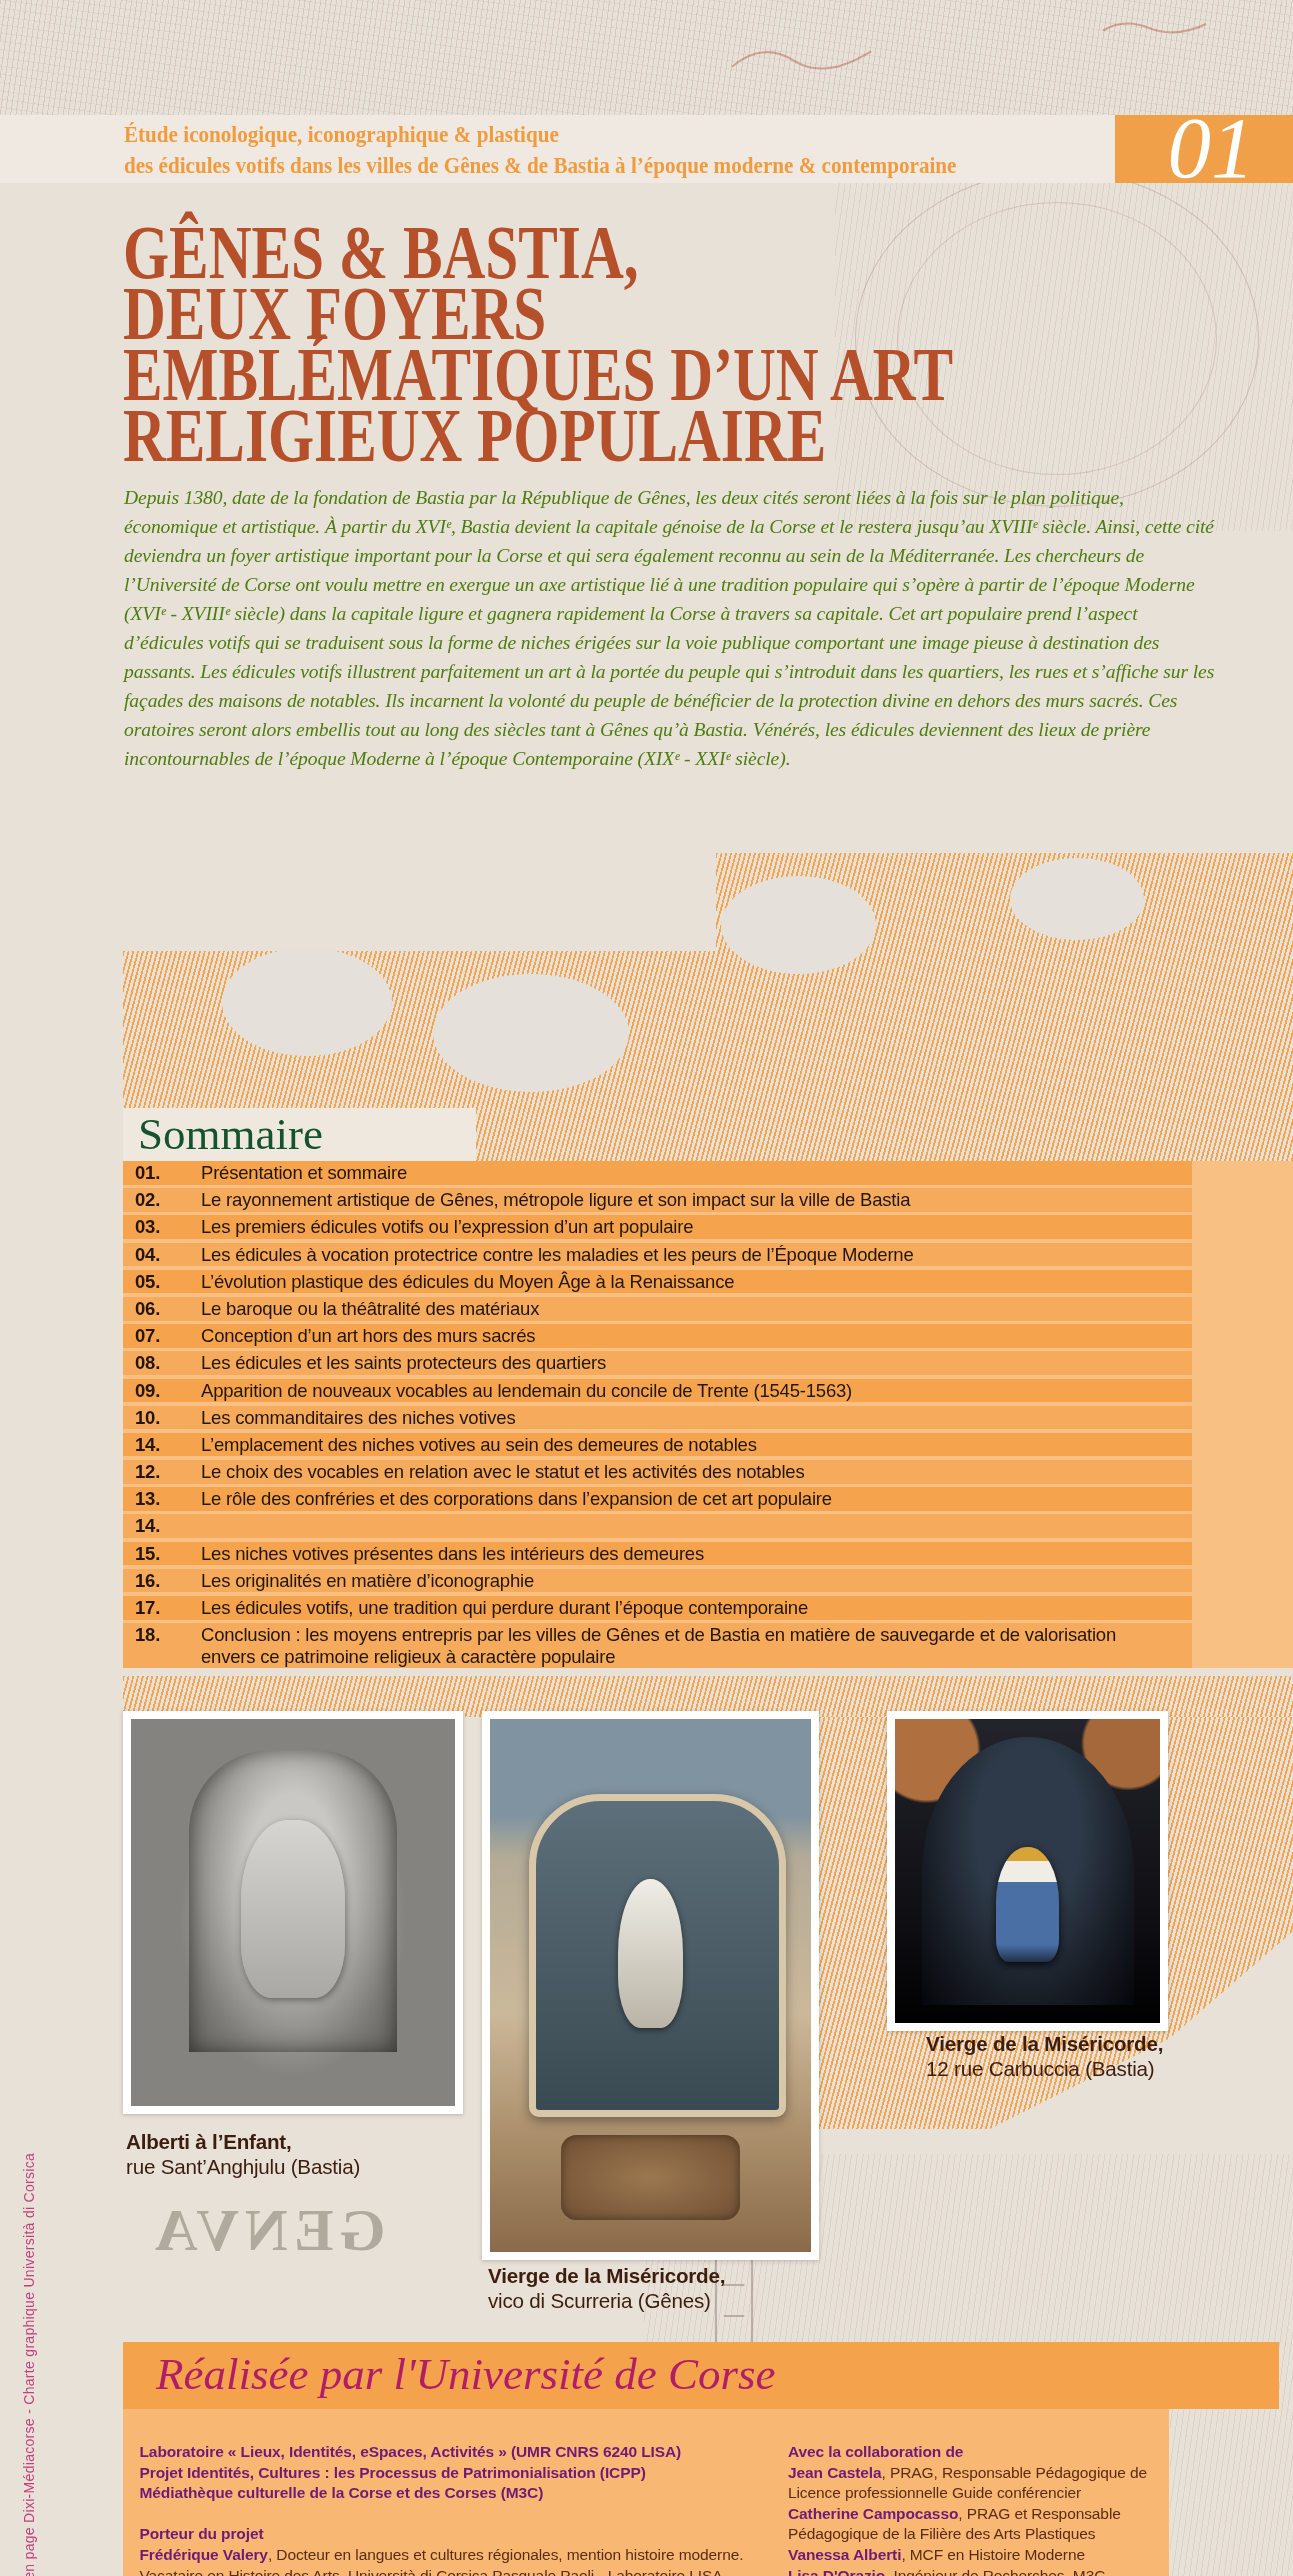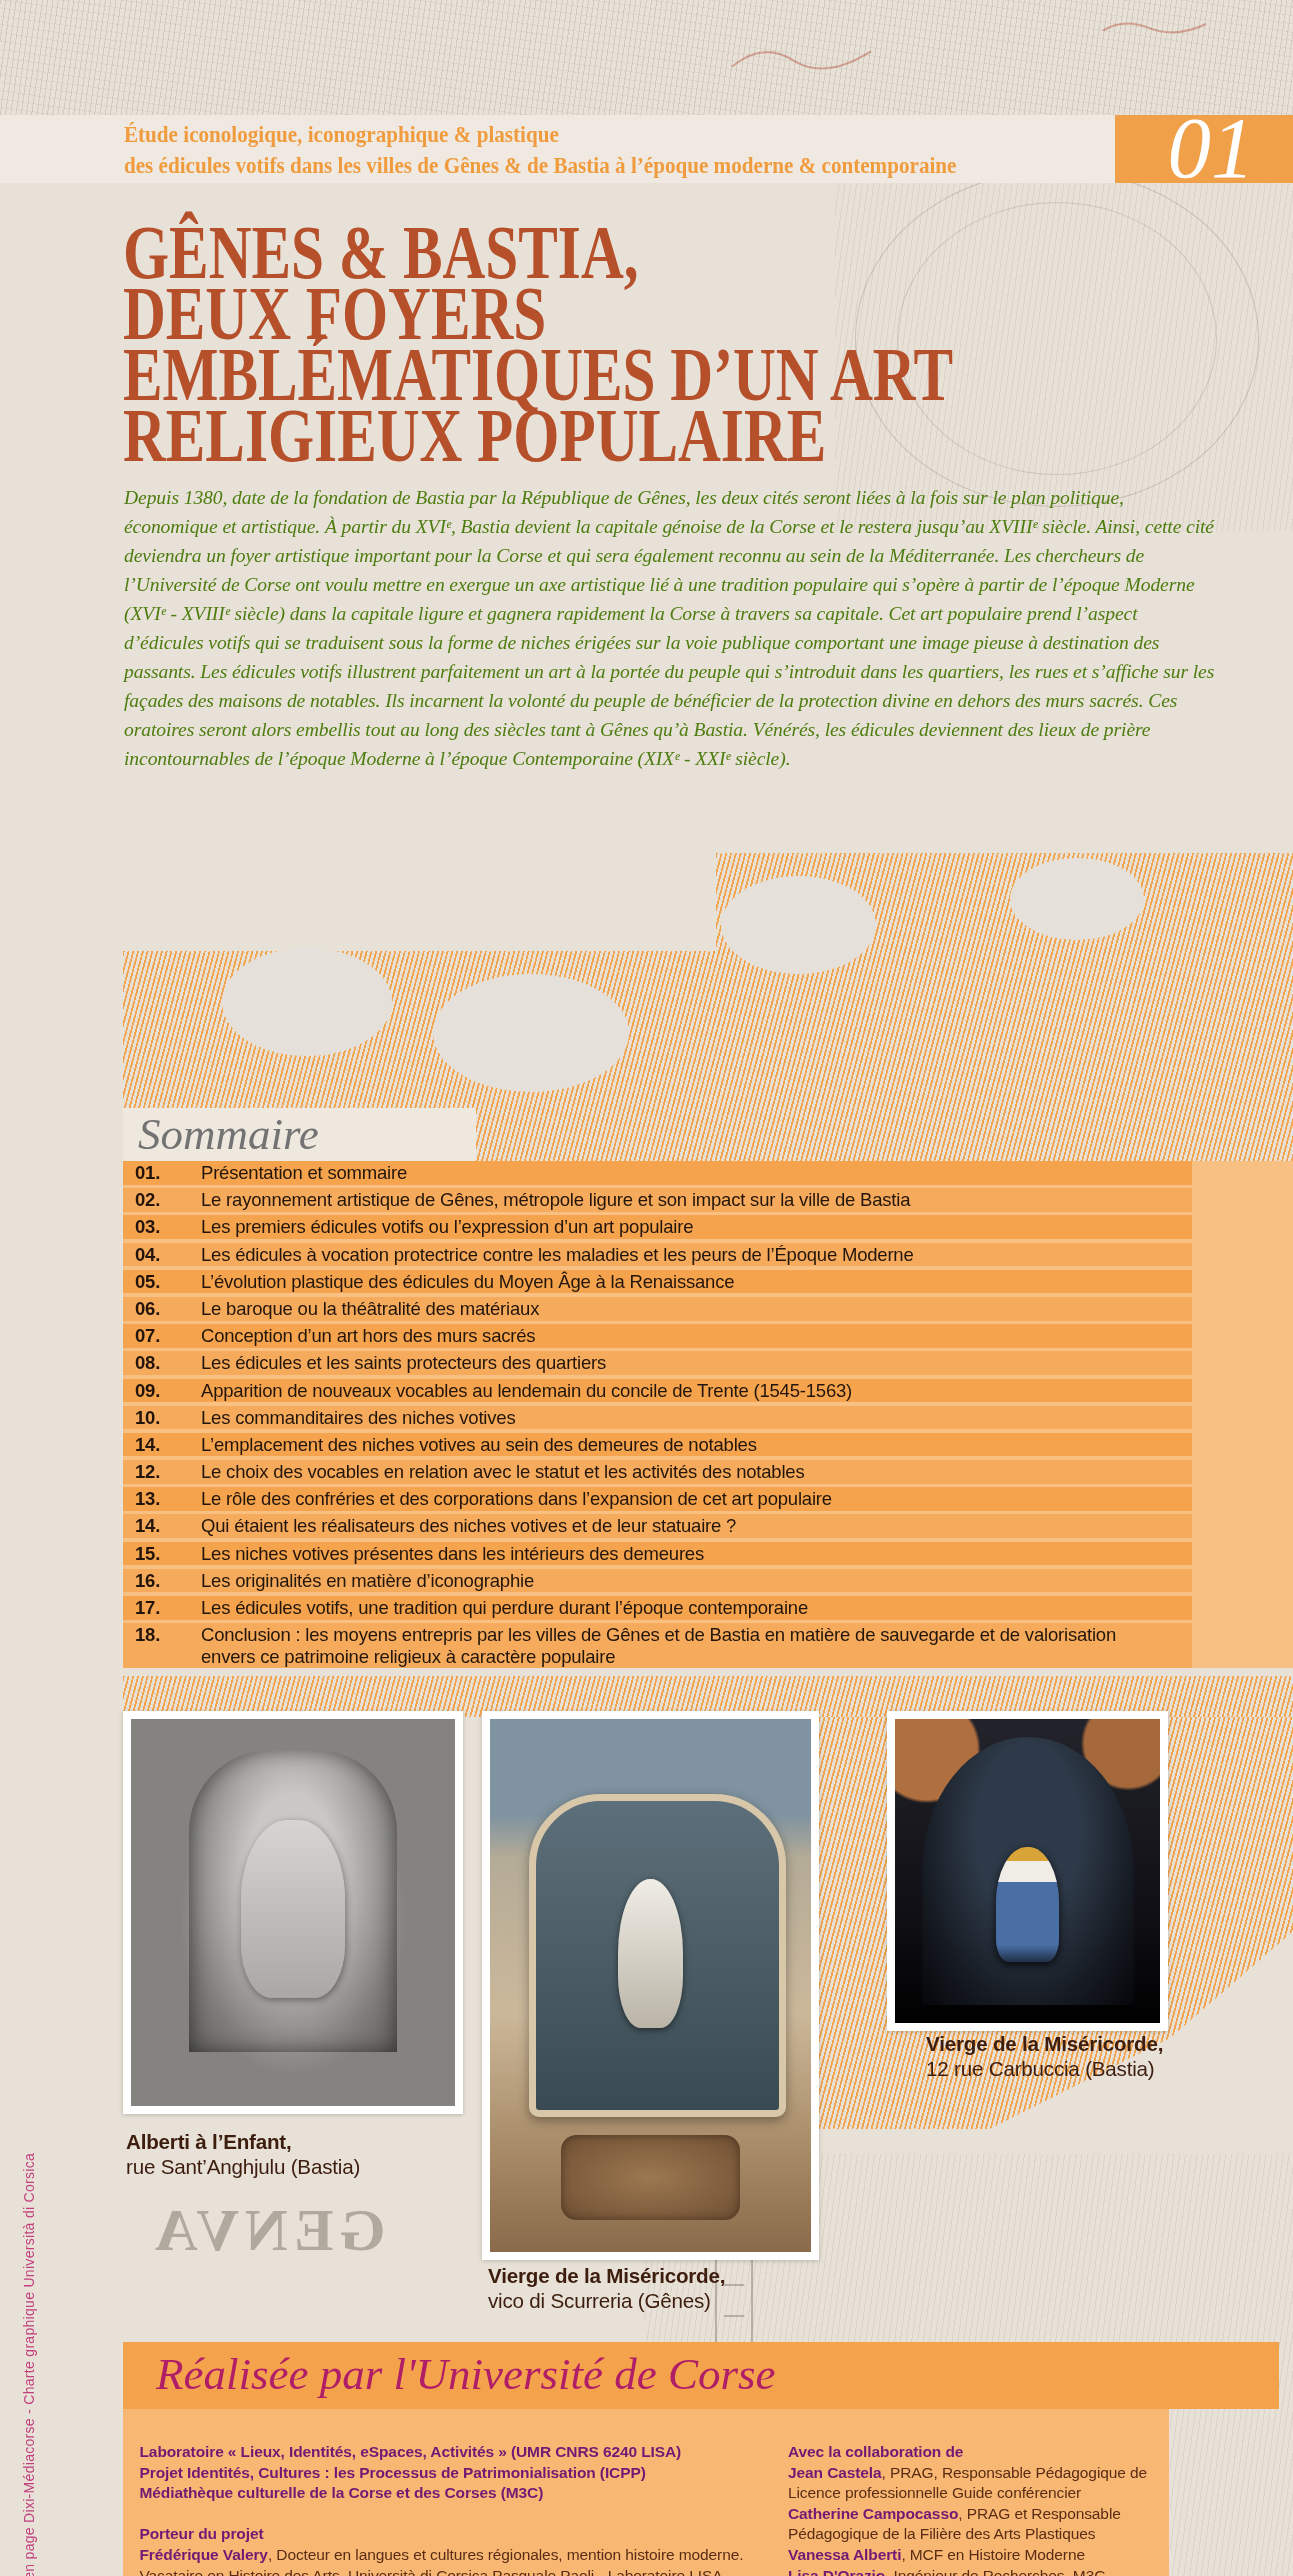--- a/index.html
+++ b/index.html
@@ -29,22 +29,22 @@
   .title span{display:inline-block;transform:scaleX(.78);transform-origin:0 50%;}
   
   .intro{left:124px;top:483px;width:1092px;z-index:2;color:#4d7c0f;
          font-family:"Liberation Serif",serif;font-style:italic;
          font-size:19.6px;line-height:29px;letter-spacing:-0.1px;}
   
   .hatch{background-image:repeating-linear-gradient(105deg,#f2a44e 0 1.8px, rgba(0,0,0,0) 1.8px 4.6px);}
   .blob{background:#e5e1da;border-radius:50%;}
   
   .sombox{left:123px;top:1108px;width:353px;height:53px;background:#eee8df;z-index:3;}
-  .somhead{left:138px;top:1108px;z-index:4;color:#737373;font-family:"Liberation Serif",serif;
-           font-style:italic;font-size:45px;line-height:53px;}
+  .somhead{left:138px;top:1108px;z-index:4;color:#14532d;font-family:"Liberation Serif",serif;
+           font-size:45px;line-height:53px;}
   .tocwrap{left:123px;top:1161px;width:1171px;background:#f9c083;z-index:3;}
   .toc{list-style:none;margin:0;padding:0;}
   .toc li{width:1069px;background:#f5a44d;margin-bottom:3.6px;display:flex;align-items:flex-start;
           padding:1px 0 1px 12px;box-sizing:border-box;font-size:18.5px;line-height:21.6px;
           color:#23150b;letter-spacing:-0.2px;}
   .toc li:nth-child(even){background:#f6ab5c;}
   .toc li:last-child{margin-bottom:0;}
   .toc .n{font-weight:bold;width:66px;flex:0 0 66px;}
   .toc .l{width:953px;}
   
@@ -188,21 +188,20 @@
     <li>
         <span class="n">12.</span>
         <span class="l">Le choix des vocables en relation avec le statut et les activités des notables</span>
       </li>
     <li>
         <span class="n">13.</span>
         <span class="l">Le rôle des confréries et des corporations dans l’expansion de cet art populaire</span>
       </li>
     <li>
         <span class="n">14.</span>
-        <span class="l">Qui étaient les réalisateurs des niches votives et de leur statuaire ?</span>
       </li>
     <li>
         <span class="n">15.</span>
         <span class="l">Les niches votives présentes dans les intérieurs des demeures</span>
       </li>
     <li>
         <span class="n">16.</span>
         <span class="l">Les originalités en matière d’iconographie</span>
       </li>
     <li>

